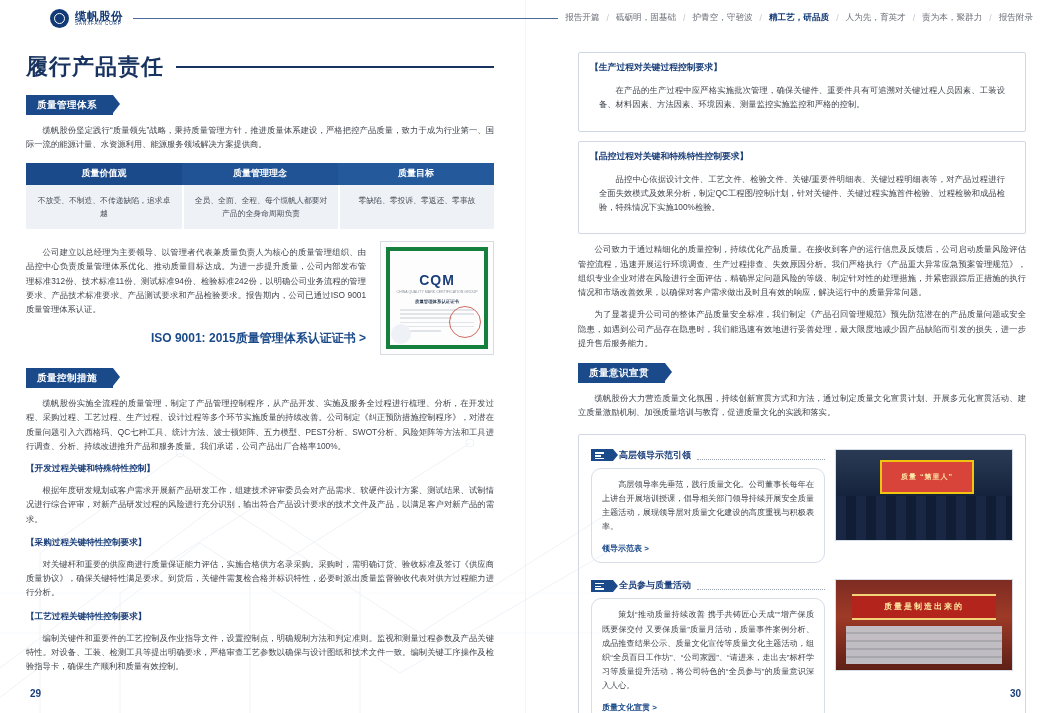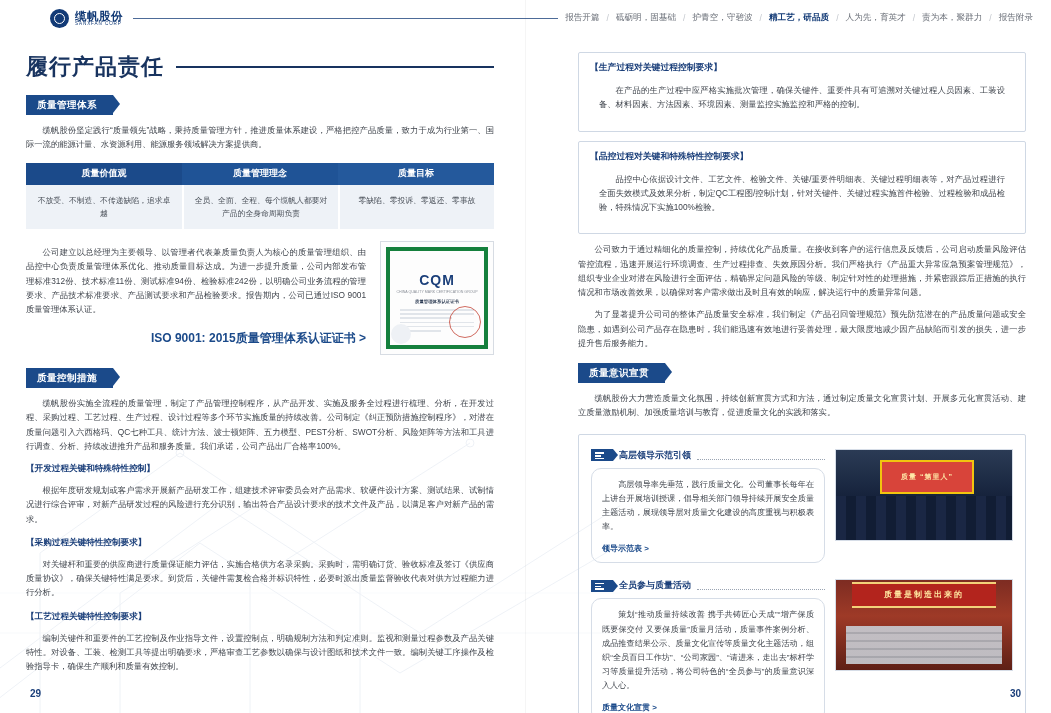--- a/index.html
+++ b/index.html
@@ -383,21 +383,21 @@
     letter-spacing: 1px;
   }
   .photo-seats {
     position: absolute;
     left: 0; right: 0; bottom: 0;
     height: 44px;
     background: repeating-linear-gradient(90deg,#1a2744 0 10px,#111d34 10px 20px);
   }
   .photo-banner {
     position: absolute;
-    left: 16px; top: 2px;
+    left: 16px; top: 14px;
     right: 16px;
     height: 22px;
     background: #b3241d;
     border-top: 2px solid #f3d27a;
     border-bottom: 2px solid #f3d27a;
   }
   .photo-banner span {
     display: block;
     color: #ffe7a0;
     font-size: 8px;

